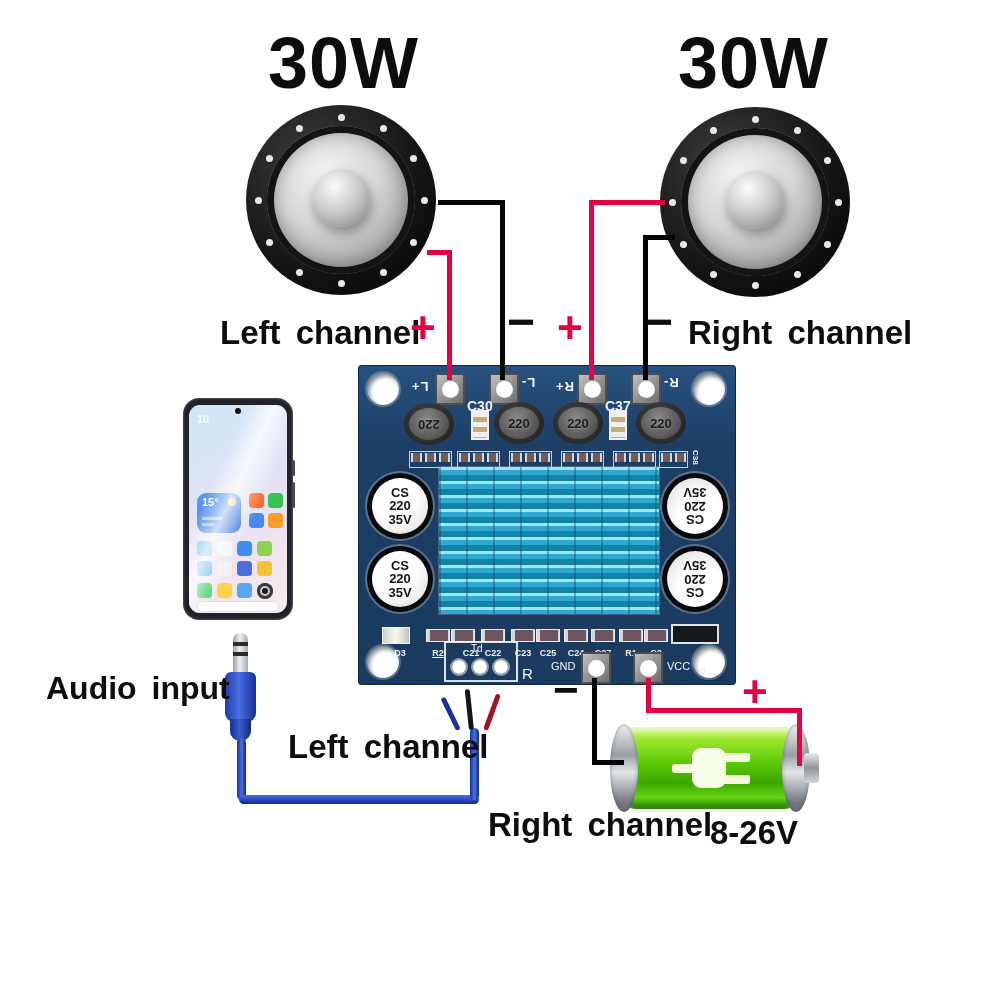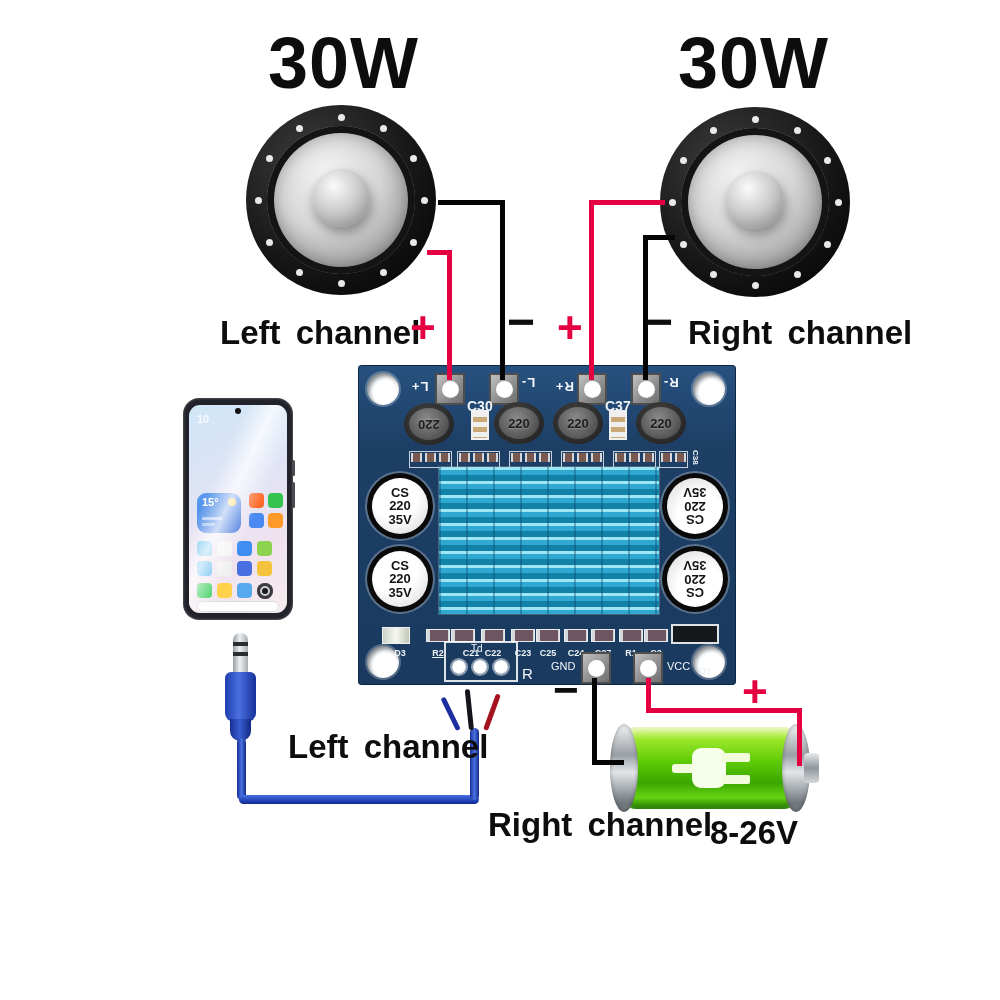--- a/index.html
+++ b/index.html
@@ -361,15 +361,16 @@
   <div class="jack-tip"></div>
   <div class="jack-body"></div>
   <div class="jack-taper"></div>
   <div class="cable cable-v" style="left:237px;top:738px;width:9px;height:62px;"></div>
   <div class="cable cable-h" style="left:239px;top:795px;width:240px;height:9px;"></div>
   <div class="cable cable-v" style="left:470px;top:728px;width:9px;height:72px;"></div>
   <div class="wiretip" style="left:456px;top:694px;height:36px;background:#1d2f9e;transform:rotate(-26deg);"></div>
   <div class="wiretip" style="left:469px;top:689px;height:41px;background:#14151a;transform:rotate(-6deg);"></div>
   <div class="wiretip" style="left:483px;top:692px;height:38px;background:#a5121f;transform:rotate(20deg);"></div>
 
+  <div class="abs ch-label" style="left:46px;top:670px;font-size:32px;">Audio input</div>
   <div class="abs ch-label" style="left:288px;top:728px;">Left channel</div>
 
 </div>
 
 </body></html>

